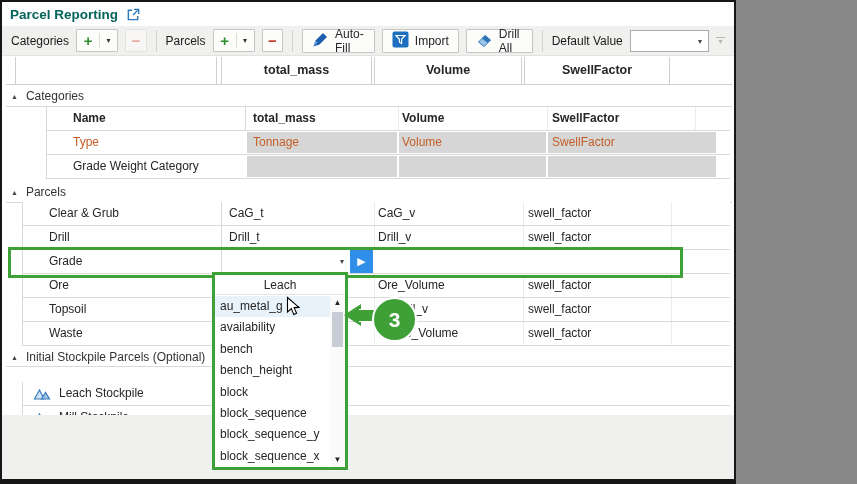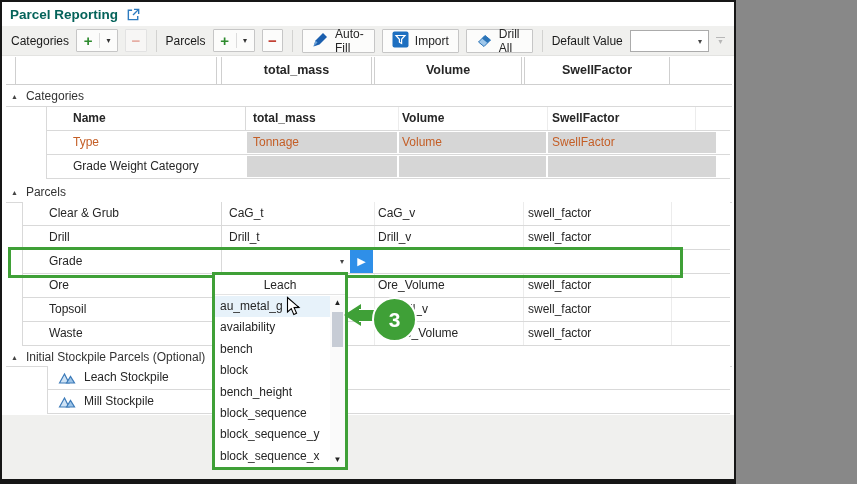--- a/index.html
+++ b/index.html
@@ -280,21 +280,21 @@
       <span class="cell n">Waste</span>
       <span class="cell c3">Waste_Volume</span>
       <span class="cell c4">swell_factor</span>
     </div>
   </div>
 
   <div class="ghdr" style="top:348px;height:19px;">
     <span class="tri">▲</span>
     <span>Initial Stockpile Parcels (Optional)</span>
   </div>
-  <div class="rows" style="top:366px;margin-left:25px;">
+  <div class="rows" style="top:382px;">
     <div class="row">
       <span class="sicon">
         <svg width="18" height="13" viewBox="0 0 18 13">
           <path d="M1.5 12 L6.5 3 L11 12 Z" fill="#cfe3f5" stroke="#3c7ab8" stroke-width="1.2"></path>
           <path d="M8.5 12 L12.5 5.5 L16.5 12 Z" fill="#9cc4e8" stroke="#3c7ab8" stroke-width="1.2"></path>
         </svg>
       </span>
       <span class="cell n sname">Leach Stockpile</span>
     </div>
     <div class="row">
@@ -311,22 +311,22 @@
   <div class="footer"></div>
 
   <div class="gradebox"></div>
 
   <div class="popup">
     <div class="clearrow">Leach</div>
     <div class="items">
       <div class="item hl">au_metal_g</div>
       <div class="item">availability</div>
       <div class="item">bench</div>
+      <div class="item">bench_height</div>
       <div class="item">block</div>
-      <div class="item">bench_height</div>
       <div class="item">block_sequence</div>
       <div class="item">block_sequence_y</div>
       <div class="item">block_sequence_x</div>
     </div>
     <div class="sbar">
       <div class="btn">▲</div>
       <div class="thumb"></div>
       <div class="btn down">▼</div>
     </div>
   </div>

